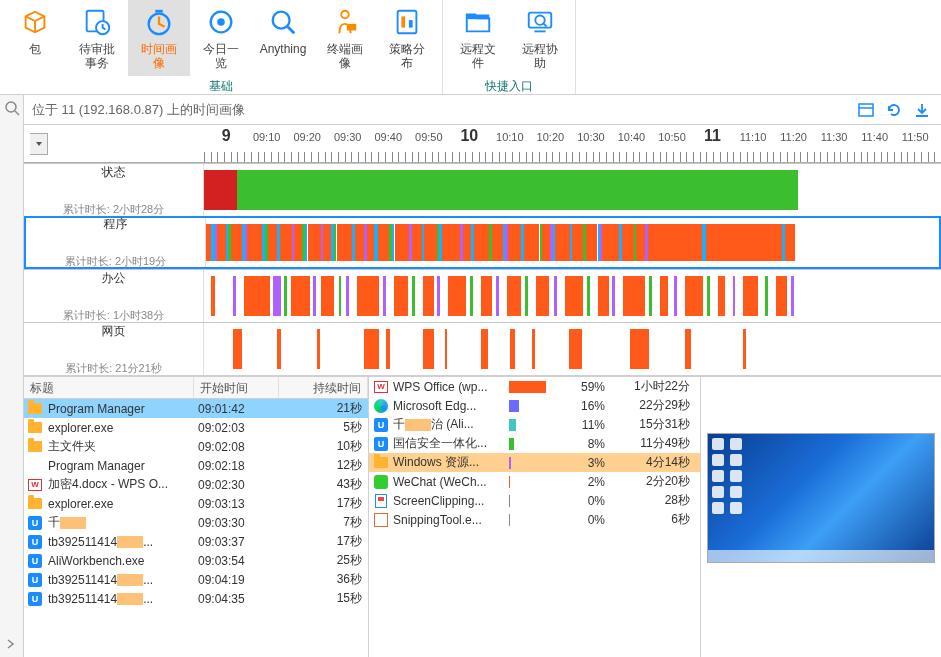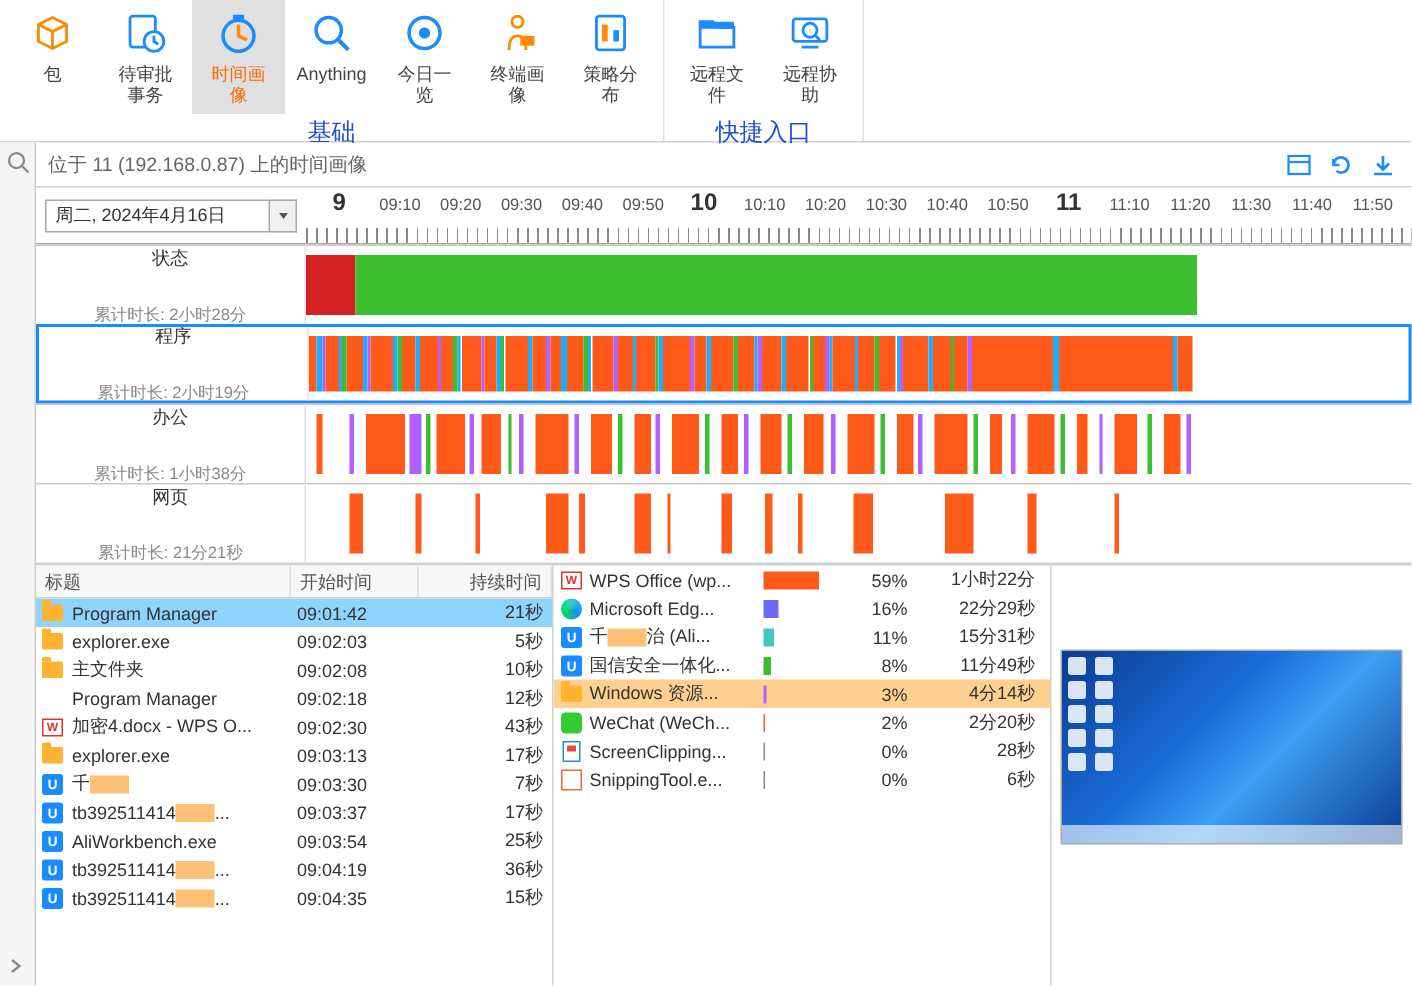--- a/index.html
+++ b/index.html
@@ -7,21 +7,21 @@
 
 
 .ribbon { display: flex; height: 95px; border-bottom: 1px solid #d0d0d0; }
 .ribbon-group { display: flex; flex-direction: column; align-items: center; border-right: 1px solid #e0e0e0; padding: 0 4px; }
 .ribbon-items { display: flex; }
 .ribbon-item { display: flex; flex-direction: column; align-items: center; justify-content: flex-start; padding: 6px 8px 0 8px; width: 62px; height: 76px; cursor: pointer; }
 .ribbon-item.selected { background: #e0e0e0; }
 .ribbon-item .ri-icon { width: 32px; height: 32px; margin-bottom: 4px; display:flex; align-items:center; justify-content:center; }
 .ribbon-item .ri-label { font-size: 12px; color: #444; text-align:center; line-height:14px; }
 .ribbon-item.selected .ri-label { color: #ff6a00; }
-.ribbon-group-label { font-size: 16px; color: #1d4ed8; padding: 2px 0 4px 0; width:100%; text-align:center; }
+.ribbon-group-label { font-size: 12px; color: #0f766e; padding: 2px 0 4px 0; width:100%; text-align:center; }
 
 
 .leftgutter { position:absolute; left:0; top:95px; width:24px; height:562px; border-right:1px solid #d0d0d0; background:#f5f5f5; }
 .leftgutter .lg-btn { width:22px; height:22px; margin:2px auto; display:flex; align-items:center; justify-content:center; cursor:pointer; }
 .leftgutter .lg-expand { position:absolute; bottom:4px; left:2px; width:18px; height:18px; display:flex; align-items:center; justify-content:center; cursor:pointer; color:#888; }
 
 
 .main { position:absolute; left:24px; top:95px; right:0; bottom:0; display:flex; flex-direction:column; }
 
 
@@ -123,34 +123,34 @@
               <circle cx="16" cy="18" r="11" fill="none" stroke="#1a8cff" stroke-width="2.5"></circle>
               <path d="M16 10 L16 18 L22 21" fill="none" stroke="#ff8a00" stroke-width="2.5"></path>
               <rect x="12" y="3" width="8" height="3" fill="#1a8cff"></rect>
             </svg>
           </div>
           <div class="ri-label">时间画像</div>
         </div>
         <div class="ribbon-item">
           <div class="ri-icon">
             <svg width="30" height="30" viewBox="0 0 32 32">
+              <circle cx="16" cy="16" r="11" fill="none" stroke="#1a8cff" stroke-width="2.5"></circle>
+              <circle cx="16" cy="16" r="4" fill="#1a8cff"></circle>
+            </svg>
+          </div>
+          <div class="ri-label">今日一览</div>
+        </div>
+        <div class="ribbon-item">
+          <div class="ri-icon">
+            <svg width="30" height="30" viewBox="0 0 32 32">
               <circle cx="14" cy="14" r="9" fill="none" stroke="#1a8cff" stroke-width="2.5"></circle>
               <line x1="21" y1="21" x2="28" y2="28" stroke="#1a8cff" stroke-width="3"></line>
             </svg>
           </div>
           <div class="ri-label">Anything</div>
-        </div>
-        <div class="ribbon-item">
-          <div class="ri-icon">
-            <svg width="30" height="30" viewBox="0 0 32 32">
-              <circle cx="16" cy="16" r="11" fill="none" stroke="#1a8cff" stroke-width="2.5"></circle>
-              <circle cx="16" cy="16" r="4" fill="#1a8cff"></circle>
-            </svg>
-          </div>
-          <div class="ri-label">今日一览</div>
         </div>
         <div class="ribbon-item">
           <div class="ri-icon">
             <svg width="30" height="30" viewBox="0 0 32 32">
               <circle cx="16" cy="8" r="4" fill="none" stroke="#ff8a00" stroke-width="2"></circle>
               <path d="M10 28 Q10 18 16 18 Q22 18 22 28" fill="none" stroke="#ff8a00" stroke-width="2"></path>
               <rect x="18" y="18" width="10" height="7" fill="#ff8a00"></rect>
             </svg>
           </div>
           <div class="ri-label">终端画像</div>
@@ -229,21 +229,20 @@
       <div class="la-btn">
         <svg width="16" height="16" viewBox="0 0 16 16">
             <path d="M8 2 L8 10 M4 7 L8 11 L12 7 M2 14 L14 14" fill="none" stroke="#1a8cff" stroke-width="1.8"></path>
           </svg>
       </div>
     </div>
   </div>
 
   <div class="tlheader">
     <div class="date-picker">
-      <div class="dp-box">周二, 2024年4月16日</div>
       <div class="dp-dd">
         <svg width="8" height="8" viewBox="0 0 8 8">
             <path d="M1 2 L4 6 L7 2 Z" fill="#555"></path>
           </svg>
       </div>
     </div>
     <div class="ruler" id="ruler">
       <div class="ticks"></div>
     <div class="tick-label major" style="left: 3%;">9</div>
         <div class="tick-label major" style="left: 36%;">10</div>

